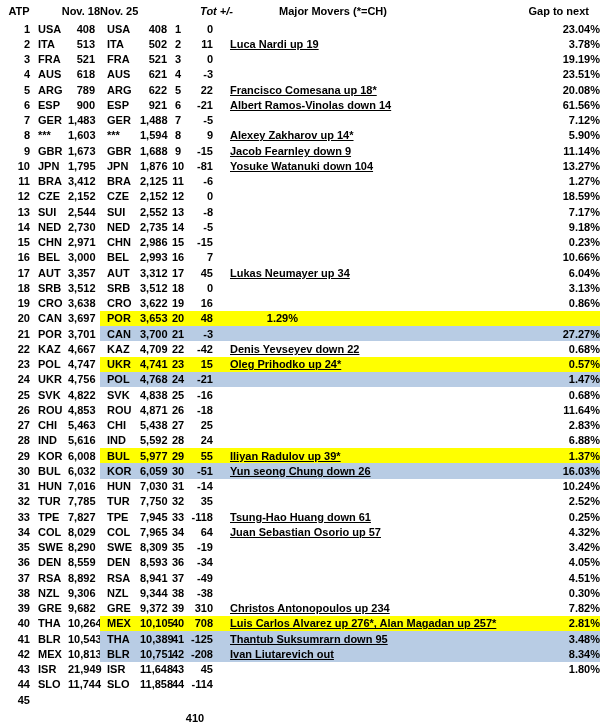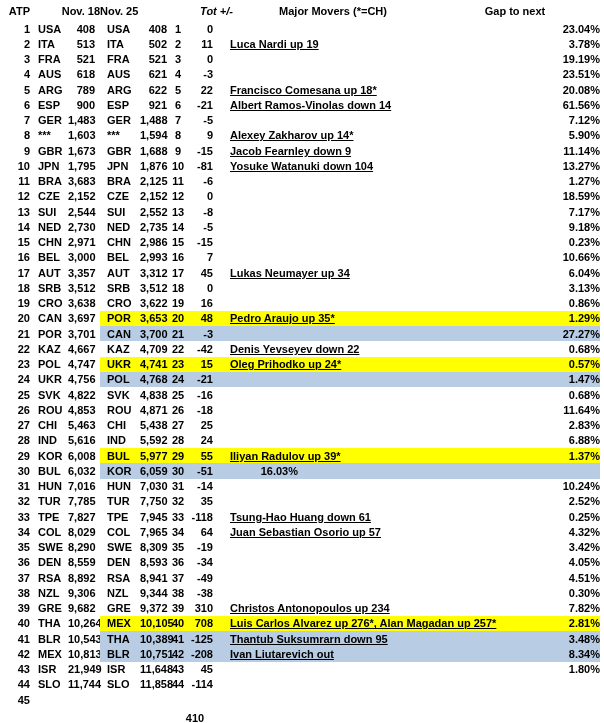--- a/index.html
+++ b/index.html
@@ -3,26 +3,26 @@
 <meta charset="utf-8">
 <style>
   html,body { margin:0; padding:0; }
   body {
     width:604px; height:723px; background:#ffffff; overflow:hidden;
     font-family:"Liberation Sans", sans-serif;
     font-weight:bold; font-size:11px; color:#000;
   }
   .sheet { width:604px; height:723px; }
   .header-row { display:flex; height:21px; align-items:center; }
-  .h-rank   { width:30px;  padding-left:8px; box-sizing:border-box; text-align:right; }
+  .h-rank   { width:30px;  padding-left:8px; box-sizing:border-box; text-align:center; }
   .h-n18    { width:70px;  text-align:right; }
   .h-n25    { width:77px;  text-align:left; }
   .h-tot    { width:56px;  text-align:right;font-style:italic; }
   .h-movers { width:200px; text-align:center; }
-  .h-gap    { flex:1; text-align:center; padding-right:7px; box-sizing:border-box; }
+  .h-gap    { flex:1; text-align:right; padding-right:15px; box-sizing:border-box; }
 
   .row { display:flex; height:15.25px; align-items:center; }
   .c-rank { width:30px; text-align:right; }
   .c-c18  { width:30px; margin-left:8px; text-align:left; }
   .c-p18  { width:27px; text-align:right; }
   .hl {
     display:flex; flex:1; height:100%; align-items:center;
     margin-left:5px; margin-right:4px;
   }
   .c-c25  { width:40px; padding-left:7px; box-sizing:border-box; text-align:left; }
@@ -187,21 +187,21 @@
       <div class="c-tot">10</div>
       <div class="c-diff">-81</div>
       <div class="c-mover">Yosuke Watanuki down 104</div>
       <div class="c-gap">13.27%</div>
     </div>
   </div>
 
   <div class="row">
     <div class="c-rank">11</div>
     <div class="c-c18">BRA</div>
-    <div class="c-p18">3,683</div>
+    <div class="c-p18">3,412</div>
     <div class="hl">
       <div class="c-c25">BRA</div>
       <div class="c-p25">2,125</div>
       <div class="c-tot">11</div>
       <div class="c-diff">-6</div>
       <div class="c-mover"></div>
       <div class="c-gap">1.27%</div>
     </div>
   </div>
 
@@ -319,21 +319,20 @@
 
   <div class="row">
     <div class="c-rank">20</div>
     <div class="c-c18">CAN</div>
     <div class="c-p18">3,697</div>
     <div class="hl" style="background: rgb(255, 255, 0);">
       <div class="c-c25">POR</div>
       <div class="c-p25">3,653</div>
       <div class="c-tot">20</div>
       <div class="c-diff">48</div>
-      <div class="c-mover">Pedro Araujo up 35*</div>
       <div class="c-gap">1.29%</div>
     </div>
   </div>
 
   <div class="row">
     <div class="c-rank">21</div>
     <div class="c-c18">POR</div>
     <div class="c-p18">3,701</div>
     <div class="hl" style="background: rgb(184, 204, 228);">
       <div class="c-c25">CAN</div>
@@ -459,20 +458,21 @@
 
   <div class="row">
     <div class="c-rank">30</div>
     <div class="c-c18">BUL</div>
     <div class="c-p18">6,032</div>
     <div class="hl" style="background: rgb(184, 204, 228);">
       <div class="c-c25">KOR</div>
       <div class="c-p25">6,059</div>
       <div class="c-tot">30</div>
       <div class="c-diff">-51</div>
+      <div class="c-mover">Yun seong Chung down 26</div>
       <div class="c-gap">16.03%</div>
     </div>
   </div>
 
   <div class="row">
     <div class="c-rank">31</div>
     <div class="c-c18">HUN</div>
     <div class="c-p18">7,016</div>
     <div class="hl">
       <div class="c-c25">HUN</div>

